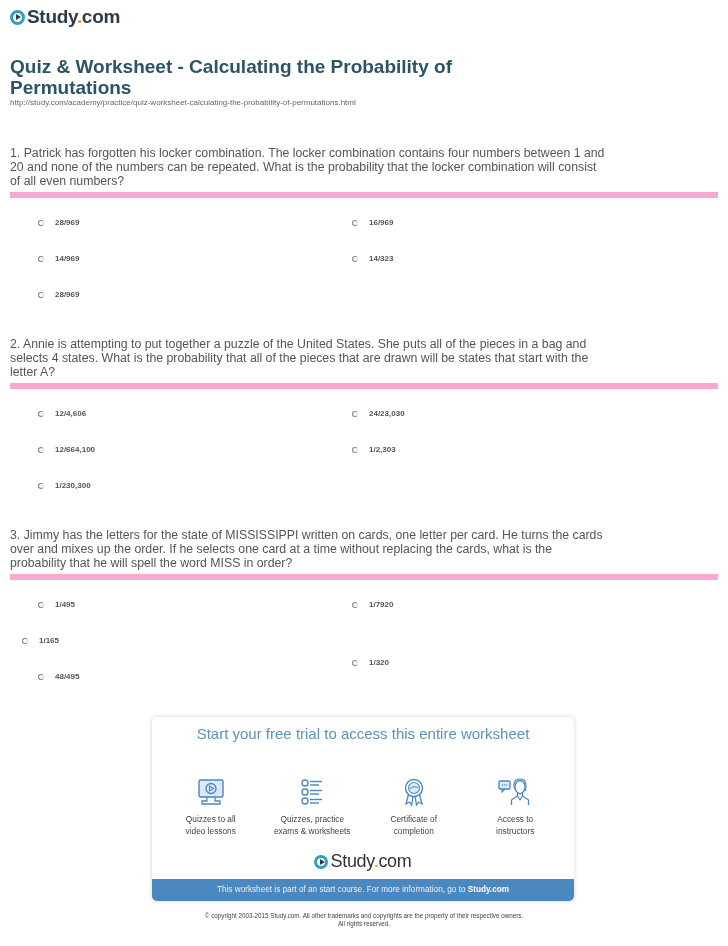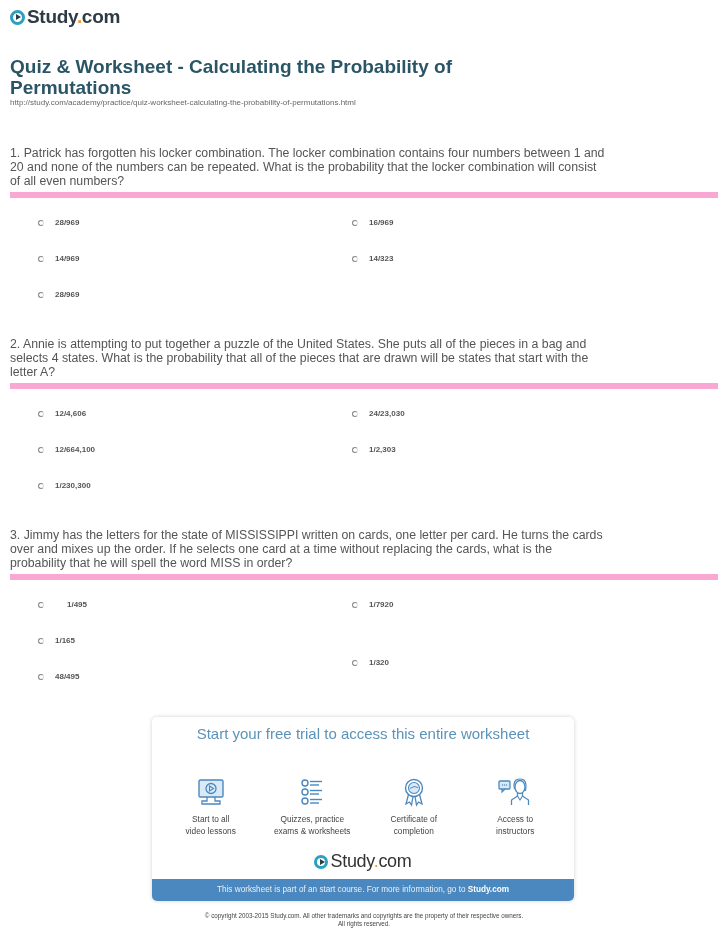--- a/index.html
+++ b/index.html
@@ -95,29 +95,29 @@
     <div class="opt" style="left:28px; top:92px;justify-content:center;">
         <span class="radio"></span>
         <span>1/230,300</span>
       </div>
   </div>
 </div>
 
 <div class="question" style="top:529px;">
   <div class="q-text">3. Jimmy has the letters for the state of MISSISSIPPI written on cards, one letter per card. He turns the cards over and mixes up the order. If he selects one card at a time without replacing the cards, what is the probability that he will spell the word MISS in order?</div>
   <div class="options">
-    <div class="opt" style="left:28px; top:20px;gap:12px;">
+    <div class="opt" style="left:28px; top:20px;">
         <span class="radio"></span>
         <span>1/495</span>
       </div>
     <div class="opt" style="left:342px; top:20px;">
         <span class="radio"></span>
         <span>1/7920</span>
       </div>
-    <div class="opt" style="left:28px; top:56px;">
+    <div class="opt" style="left:12px; top:56px;">
         <span class="radio"></span>
         <span>1/165</span>
       </div>
     <div class="opt" style="left:342px; top:56px;margin-top:22px;">
         <span class="radio"></span>
         <span>1/320</span>
       </div>
     <div class="opt" style="left:28px; top:92px;">
         <span class="radio"></span>
         <span>48/495</span>
@@ -129,21 +129,21 @@
   <div class="promo-title">Start your free trial to access this entire worksheet</div>
 
   <div class="features">
     <div class="feature">
       <svg width="30" height="30" viewBox="0 0 30 30">
         <rect x="3" y="3" width="24" height="17" rx="1.5" fill="#dbe9f5" stroke="#4b88bf" stroke-width="1.4"></rect>
         <circle cx="15" cy="11.5" r="5" fill="none" stroke="#4b88bf" stroke-width="1.3"></circle>
         <path d="M13.5 9 L17.5 11.5 L13.5 14 Z" fill="none" stroke="#4b88bf" stroke-width="1.1"></path>
         <path d="M11 20 L11 24 L6 24 L6 27 L24 27 L24 24 L19 24 L19 20" fill="none" stroke="#4b88bf" stroke-width="1.3"></path>
       </svg>
-      <div class="feature-label"><span>Start to all</span><br><span>video lessons</span></div>
+      <div class="feature-label"><span>Quizzes to all</span><br><span>video lessons</span></div>
     </div>
     <div class="feature">
       <svg width="30" height="30" viewBox="0 0 30 30">
         <circle cx="8" cy="6" r="3" fill="none" stroke="#4b88bf" stroke-width="1.4"></circle>
         <circle cx="8" cy="15" r="3" fill="none" stroke="#4b88bf" stroke-width="1.4"></circle>
         <circle cx="8" cy="24" r="3" fill="none" stroke="#4b88bf" stroke-width="1.4"></circle>
         <line x1="13" y1="4.5" x2="25" y2="4.5" stroke="#4b88bf" stroke-width="1.4"></line>
         <line x1="13" y1="8" x2="22" y2="8" stroke="#4b88bf" stroke-width="1.4"></line>
         <line x1="13" y1="13.5" x2="25" y2="13.5" stroke="#4b88bf" stroke-width="1.4"></line>
         <line x1="13" y1="17" x2="22" y2="17" stroke="#4b88bf" stroke-width="1.4"></line>

